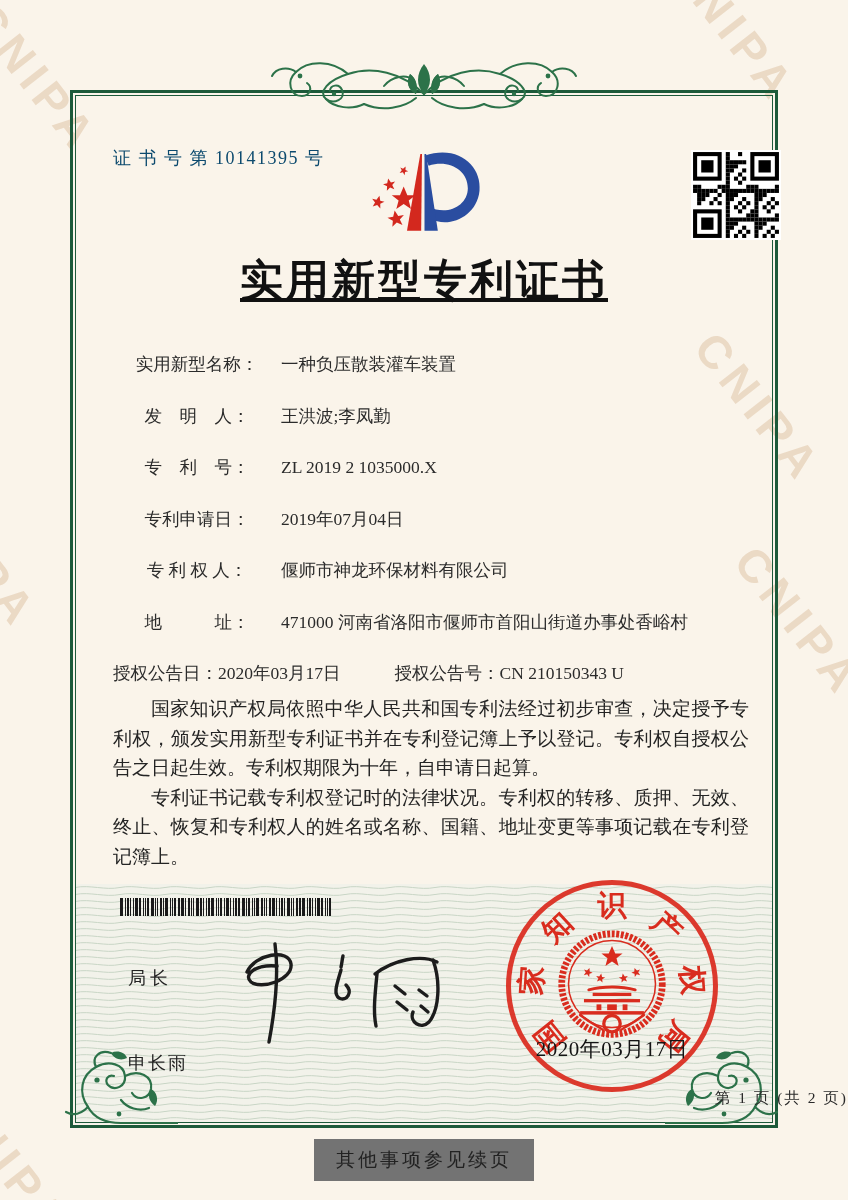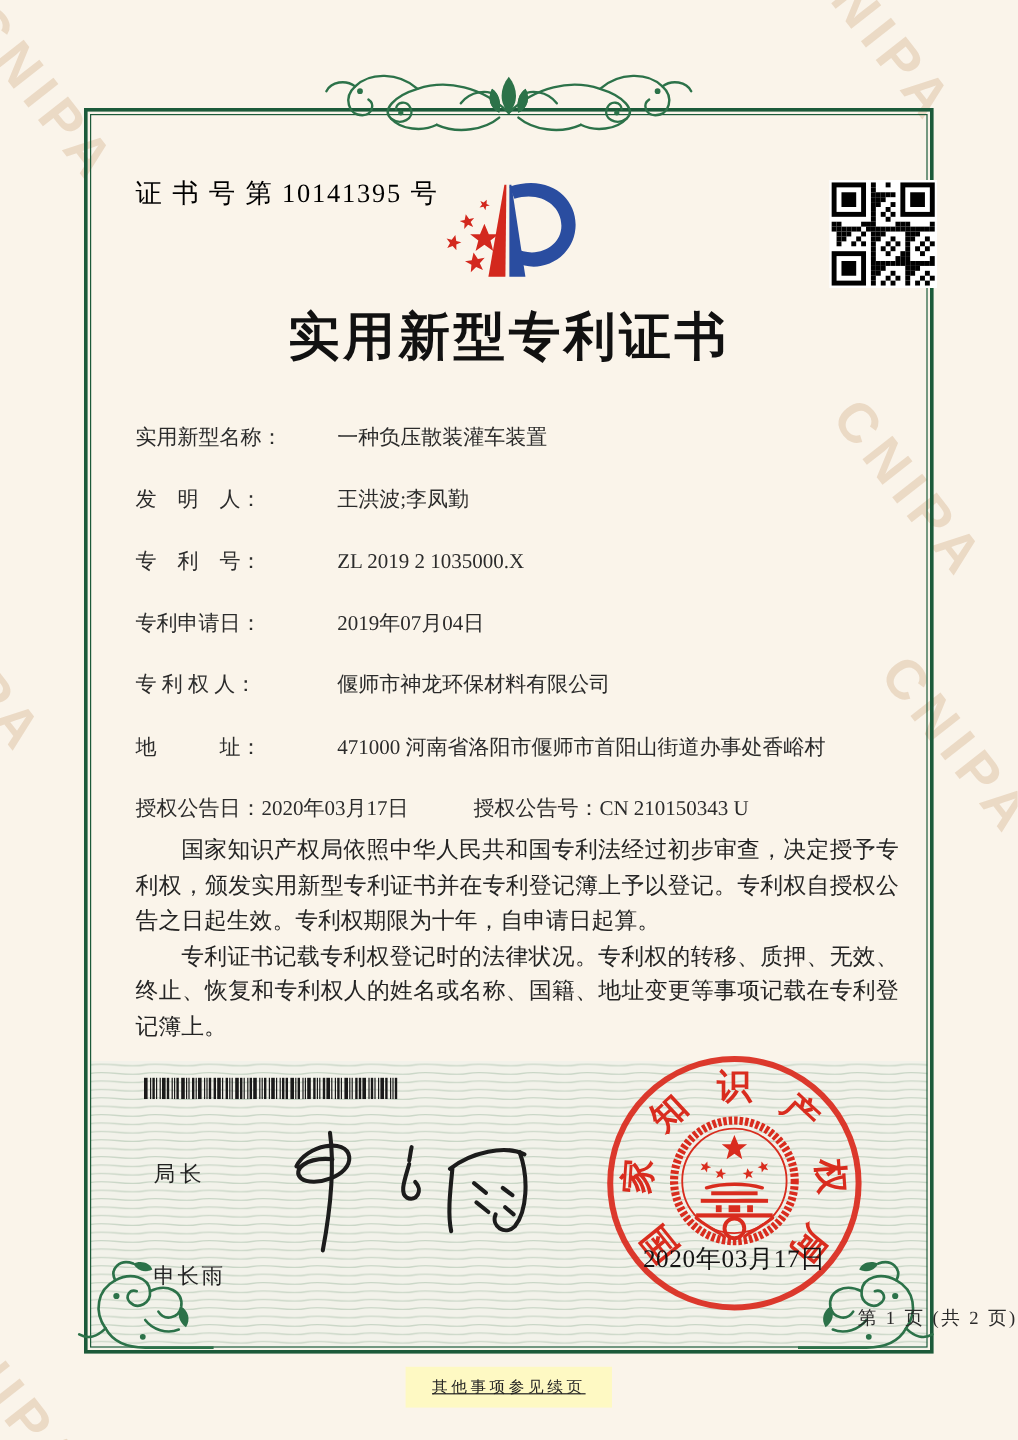--- a/index.html
+++ b/index.html
@@ -7,48 +7,48 @@
        background:#faf4ea;font-family:"Liberation Serif","DejaVu Serif",serif;color:#222;}
   
   .wm{position:absolute;font-weight:bold;font-size:46px;letter-spacing:7px;
       color:rgba(215,182,146,0.42);transform-origin:0 0;transform:rotate(52deg);
       font-family:"Liberation Sans","DejaVu Sans",sans-serif;white-space:nowrap;}
   
   .frame{position:absolute;left:70px;top:90px;width:702px;height:1032px;
          border:3px solid #1c5a3a;}
   .frame-inner{position:absolute;left:2px;top:2px;right:2px;bottom:2px;border:1px solid #1c5a3a;}
   
-  .cert-no{position:absolute;left:113px;top:146px;font-size:22px;letter-spacing:1.5px;color:#000000;}
+  .cert-no{position:absolute;left:113px;top:146px;font-size:18px;letter-spacing:1.5px;color:#0c4a6e;}
   .title{position:absolute;left:0;top:252px;width:848px;text-align:center;margin:0;
-         font-size:43px;font-weight:bold;letter-spacing:3px;color:#111;}
+         font-size:43px;font-weight:bold;letter-spacing:3px;color:#111;text-decoration:underline;}
   
   .fields{position:absolute;left:113px;top:352px;width:650px;font-size:17.5px;color:#2b2b2b;}
   .frow{height:24px;margin-bottom:27.5px;white-space:nowrap;}
-  .flabel{display:inline-block;width:168px;}
+  .flabel{display:inline-block;width:168px;text-align:center;}
   .grant2{margin-left:54px;}
   
   .paras{position:absolute;left:113px;top:694px;width:636px;font-size:19px;
          line-height:29.5px;color:#242424;text-align:justify;}
   .paras p{margin:0;text-indent:2em;}
   
   .signer-title{position:absolute;left:128px;top:966px;font-size:18px;letter-spacing:4px;}
   .signer-name{position:absolute;left:128px;top:1003px;font-size:18px;letter-spacing:2px;margin-top:48px;}
   
   .seal{position:absolute;left:506px;top:880px;width:212px;height:212px;}
   .seal-ring{position:absolute;left:0;top:0;right:0;bottom:0;border:5px solid rgba(218,41,28,0.92);
              border-radius:50%;}
   .seal-char{position:absolute;left:50%;top:50%;font-size:29px;font-weight:bold;
              color:#d92c1e;transform:translate(-50%,-50%) rotate(var(--a)) translateY(-80px);}
   .seal-date{position:absolute;left:0;top:155px;width:100%;text-align:center;
              font-size:21px;color:#141414;letter-spacing:0.5px;}
   
   .page-num{position:absolute;left:0;top:1088px;width:848px;text-align:right;
             font-size:15.5px;letter-spacing:2px;color:#2a2a2a;}
   .cont-note{position:absolute;left:50%;top:1139px;transform:translateX(-50%);
-             background:#fef9c3;padding:8px 22px;font-size:13px;letter-spacing:3px;color:#222;text-decoration:underline;}
+             background:#737373;padding:8px 22px;font-size:19px;letter-spacing:3px;color:#222;}
   .bc{position:absolute;left:120px;top:898px;}
   .sig{position:absolute;left:225px;top:938px;}
   .logo{position:absolute;left:352px;top:143px;}
   .qr{position:absolute;left:691px;top:150px;}
   .guil{position:absolute;left:75px;top:884px;}
   .orn-top{position:absolute;left:264px;top:52px;}
   .orn-bl{position:absolute;left:63px;top:1048px;}
   .orn-br{position:absolute;left:665px;top:1048px;transform:scaleX(-1);}
 </style>
 </head>

